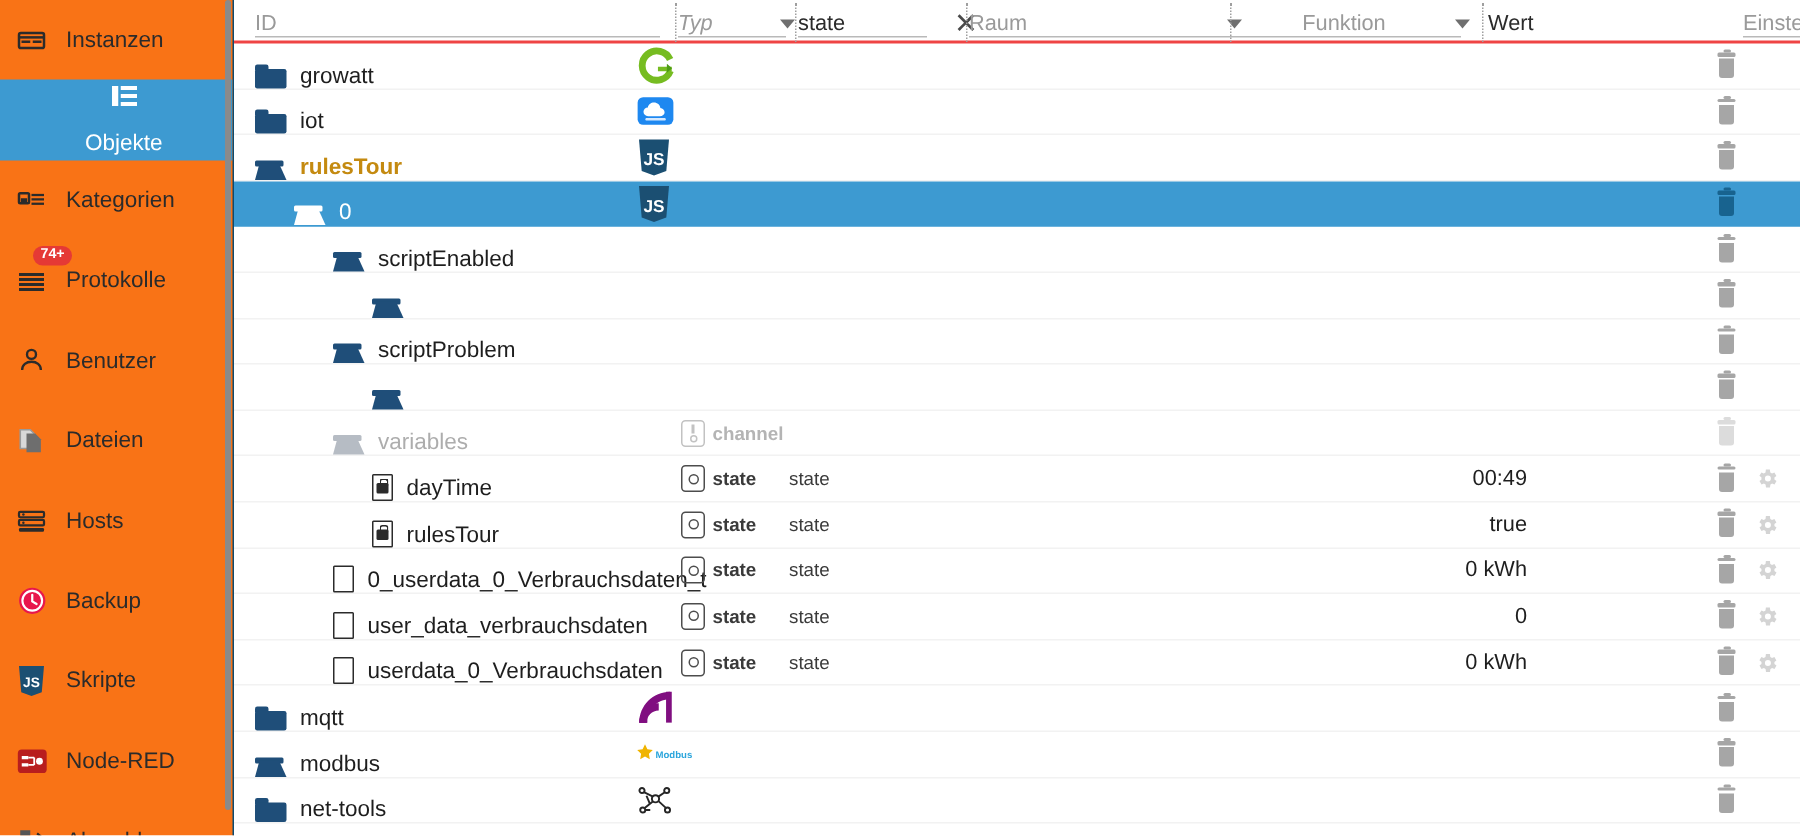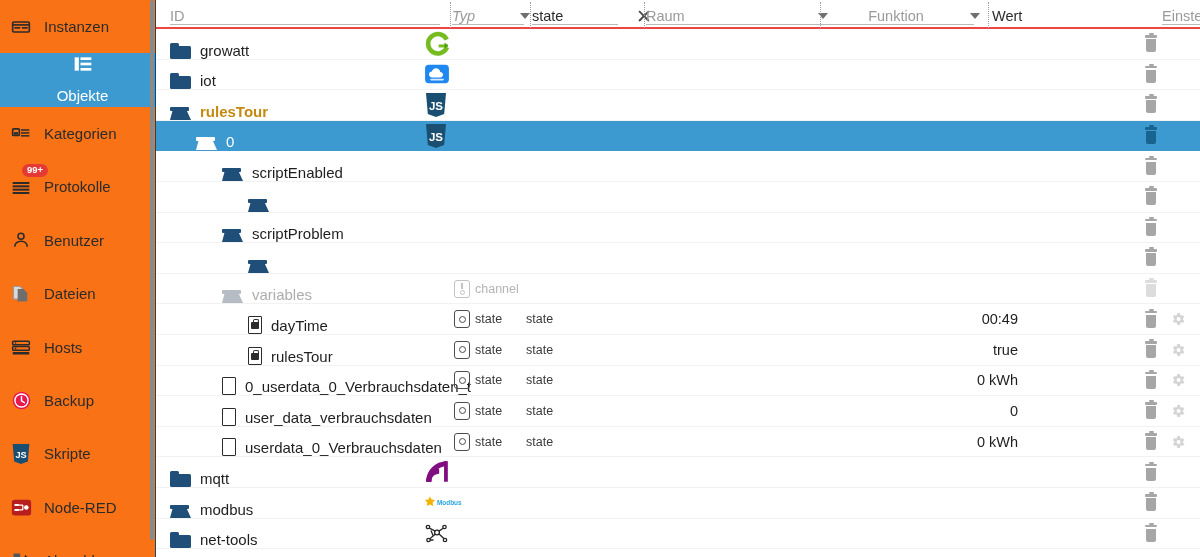--- a/index.html
+++ b/index.html
@@ -141,21 +141,21 @@
   .fold.white.open .bod { border-bottom-color: #ffffff; background: none; }
 
   
   .doc { width: 14px; height: 18px; position: relative; flex: 0 0 14px; }
   .doc .pg { position: absolute; inset: 0; border: 1.6px solid #2b2b2b; border-radius: 1px; background: #fff; }
   .doc .lock { position: absolute; left: 3px; top: 6px; width: 8px; height: 7px; background: #2b2b2b; border-radius: 1px; }
   .doc .lock:before { content:''; position:absolute; left:2px; top:-3px; width:4px; height:4px;
                       border: 1.4px solid #2b2b2b; border-bottom: none; border-radius: 2px 2px 0 0; }
 
   
-  .tbadge { display: flex; align-items: center; gap: 5px; }
+  .tbadge { display: flex; align-items: center; gap: 5px; font-weight: bold; }
   .tbadge .box {
     width: 16px; height: 18px; border: 1.6px solid #4d4d4d; border-radius: 3px;
     display: flex; align-items: center; justify-content: center;
   }
   .tbadge .box .dot { width: 7px; height: 7px; border: 1.5px solid #4d4d4d; border-radius: 50%; }
   .tbadge .box.ch { border-color: #c2c2c2; }
   .tbadge .box.ch .bar { width: 2px; height: 8px; background: #c2c2c2; }
   .tbadge .box.ch .dot { width: 5px; height: 5px; border-color: #c2c2c2; border-width: 1.2px; }
   .tbadge .tl { font-size: 12.5px; color: #3a3a3a; }
   .tbadge.ch .tl { color: #b4b4b4; }
@@ -206,21 +206,21 @@
               <rect x="3.5" y="11" width="5" height="3" fill="currentColor"></rect>
               <rect x="12" y="7.5" width="10" height="1.8" fill="currentColor"></rect>
               <rect x="12" y="11" width="10" height="1.8" fill="currentColor"></rect>
               <rect x="12" y="14.5" width="10" height="1.8" fill="currentColor"></rect>
             </svg>
           </span>
           <span class="side-label">Kategorien</span>
         </div>
         <div class="side-item">
           <span class="side-ico">
-            <span class="badge">99+</span>
+            <span class="badge">74+</span>
             <svg width="20" height="20" viewBox="0 0 24 24">
               <rect x="2" y="6" width="20" height="2.4" fill="currentColor"></rect>
               <rect x="2" y="10" width="20" height="2.4" fill="currentColor"></rect>
               <rect x="2" y="14" width="20" height="2.4" fill="currentColor"></rect>
               <rect x="2" y="18" width="20" height="2.4" fill="currentColor"></rect>
             </svg>
           </span>
           <span class="side-label">Protokolle</span>
         </div>
         <div class="side-item">

